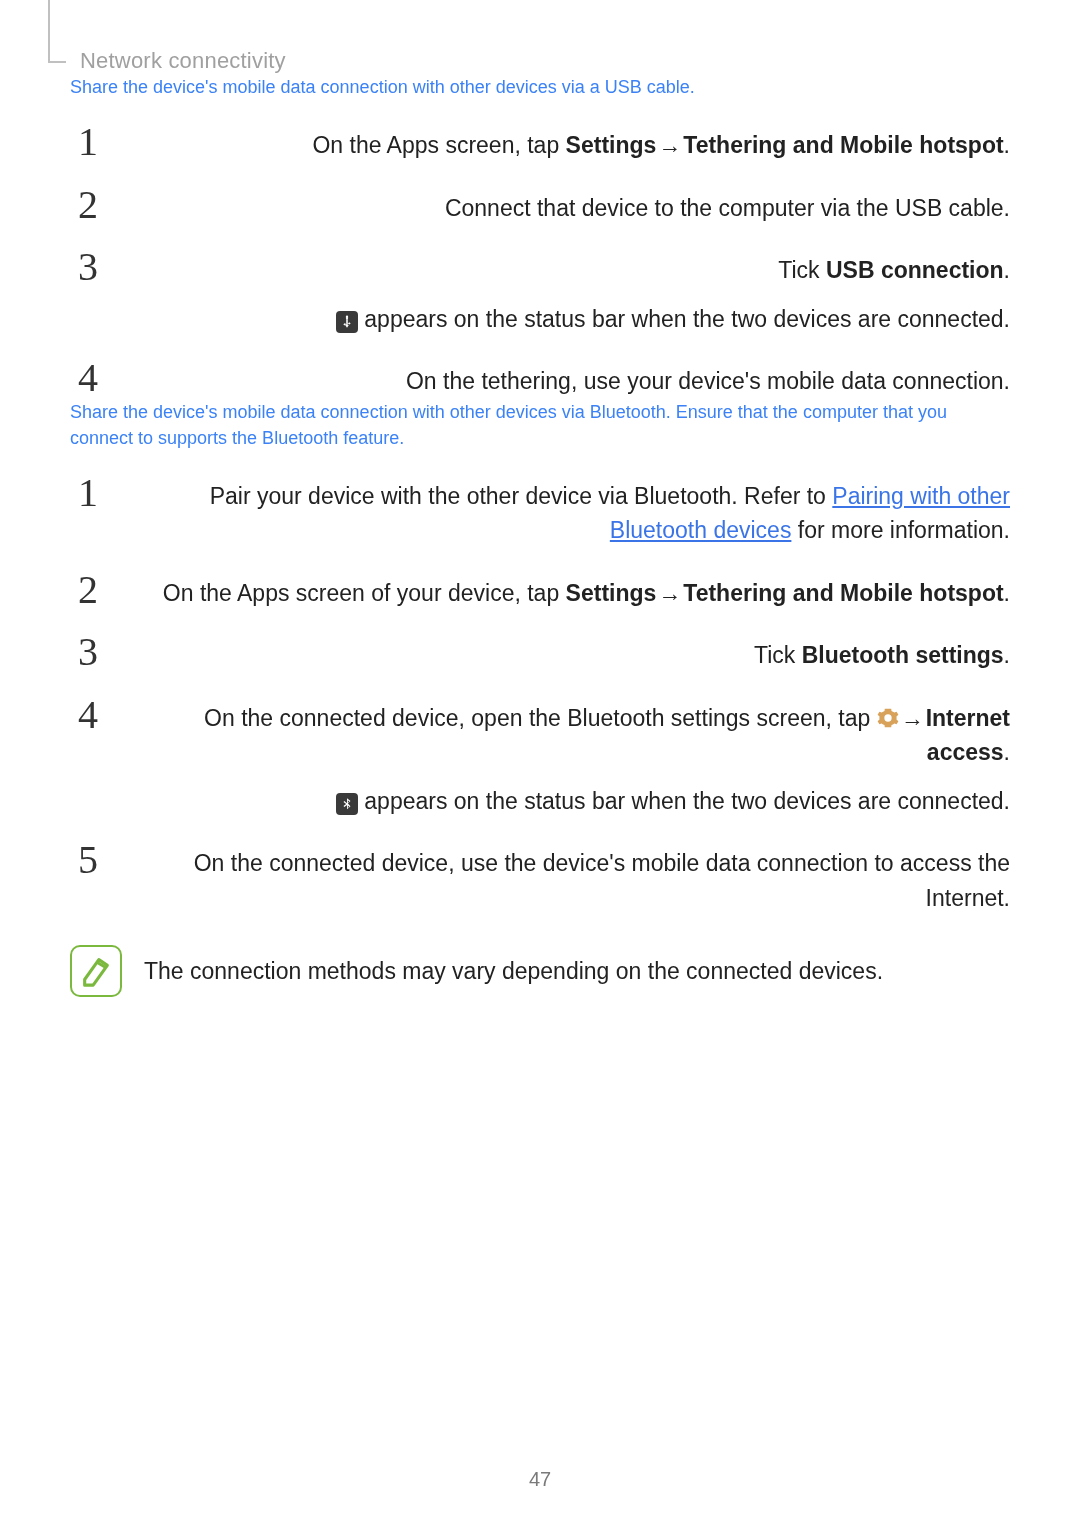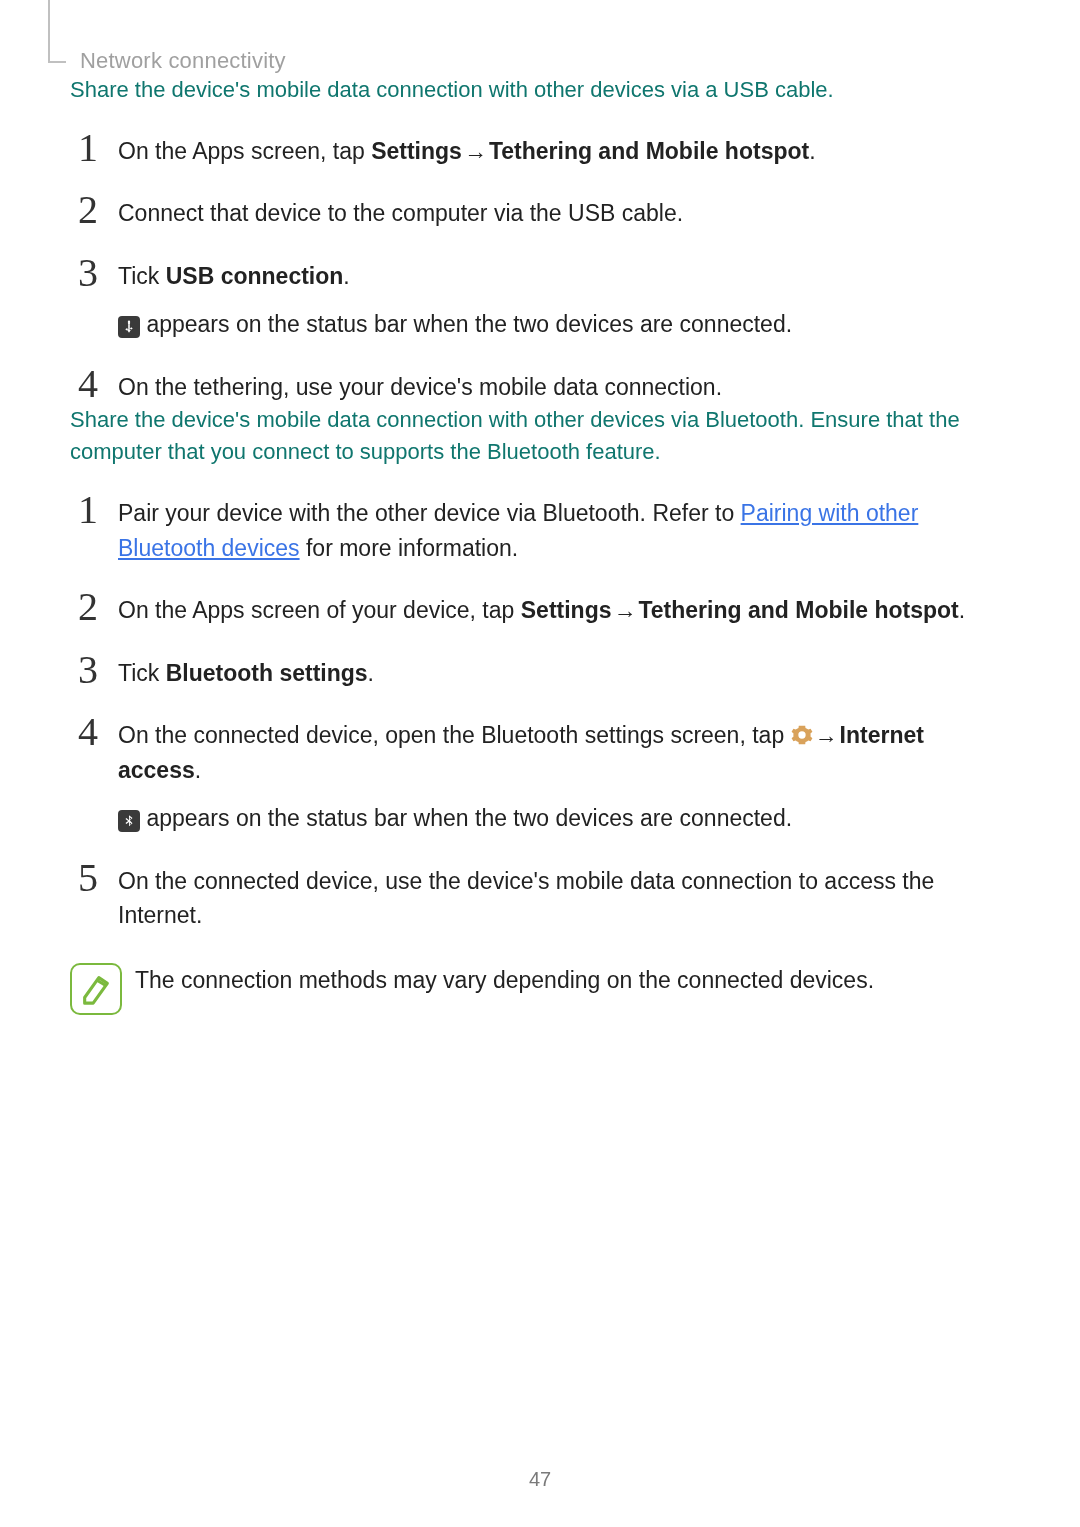--- a/index.html
+++ b/index.html
@@ -3,35 +3,35 @@
 <meta charset="utf-8">
 <style>
   * { box-sizing: border-box; margin: 0; padding: 0; }
   html, body { width: 1080px; height: 1527px; background: #fff; font-family: "Segoe UI", "Helvetica Neue", Arial, sans-serif; color: #222; }
   .page { position: relative; width: 1080px; height: 1527px; padding: 30px 70px 12px 70px; }
   .tab-edge { position: absolute; left: 48px; top: 0; width: 2px; height: 62px; background: #c0c0c0; }
   .tab-edge::after { content: ""; position: absolute; left: 0; bottom: -1px; width: 18px; height: 2px; background: #c0c0c0; }
   .breadcrumb { color: #a0a0a0; font-size: 22px; font-weight: 400; margin-left: 10px; padding-top: 18px; letter-spacing: .2px; }
   .h2 { color: #c98643; font-size: 36px; font-weight: 600; margin-top: 54px; margin-bottom: 18px; letter-spacing: .2px; }
   .h2.second { margin-top: 46px; }
-  .intro { font-size: 22px; line-height: 1.45; color: #0f766e; margin-bottom: 14px; }
+  .intro { font-size: 18px; line-height: 1.45; color: #3b82f6; margin-bottom: 14px; }
   .steps { list-style: none; padding-left: 0; }
   .steps > li { display: flex; align-items: flex-start; gap: 20px; margin-top: 22px; }
   .num { font-family: Georgia, "Times New Roman", serif; font-size: 40px; font-weight: 400; color: #333; line-height: 1; width: 28px; flex: 0 0 auto; text-align: right; }
-  .body { flex: 1 1 auto; font-size: 23px; line-height: 1.5; color: #222; padding-top: 6px; }
+  .body { flex: 1 1 auto; font-size: 23px; line-height: 1.5; color: #222; padding-top: 6px; text-align: right; }
   .body .sub { display: block; margin-top: 14px; }
   .body b { font-weight: 700; }
   .link { color: #3a74e6; }
   .arrow { display: inline-block; padding: 0 2px; }
   .icon-box { display: inline-flex; align-items: center; justify-content: center; width: 22px; height: 22px; border-radius: 4px; vertical-align: -2px; }
   .icon-box.dark { background: #3a3a3a; color: #fff; }
   .icon-box.dark svg { width: 14px; height: 14px; display: block; }
   .gear-inline { display: inline-flex; vertical-align: -3px; color: #d9a25b; }
   .gear-inline svg { width: 22px; height: 22px; }
-  .note { display: flex; align-items: flex-start; gap: 13px; margin-top: 30px; }
+  .note { display: flex; align-items: center; gap: 22px; margin-top: 30px; }
   .note-icon { width: 52px; height: 52px; border: 2px solid #7bb93e; border-radius: 10px; display: flex; align-items: center; justify-content: center; flex: 0 0 auto; color: #7bb93e; }
   .note-icon svg { width: 34px; height: 34px; }
   .note-text { font-size: 23px; line-height: 1.5; color: #222; }
   .pagenum { position: absolute; bottom: 36px; left: 0; width: 100%; text-align: center; font-size: 20px; color: #7a7a7a; }
 </style>
 </head>
 <body>
 
 <div class="page">
   <div class="tab-edge"></div>

